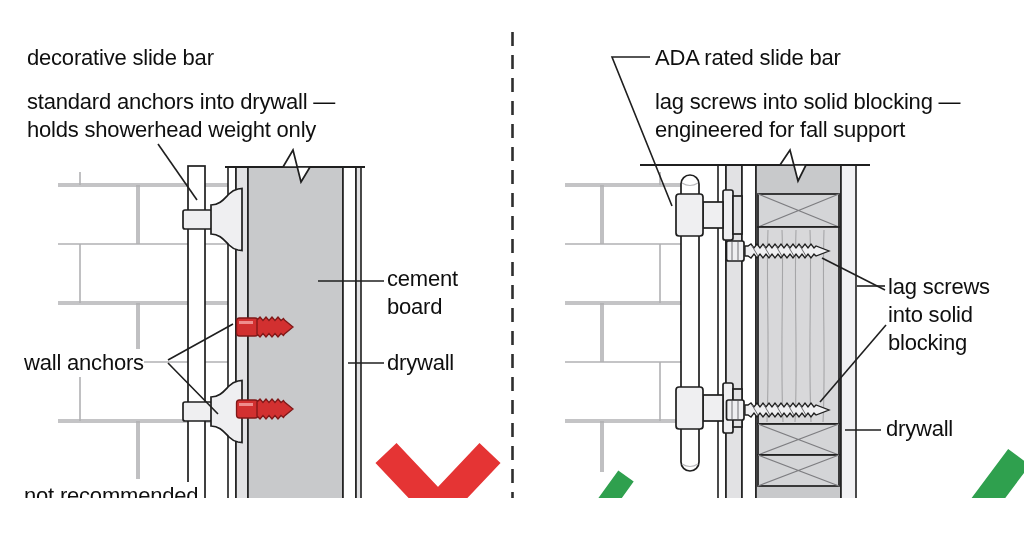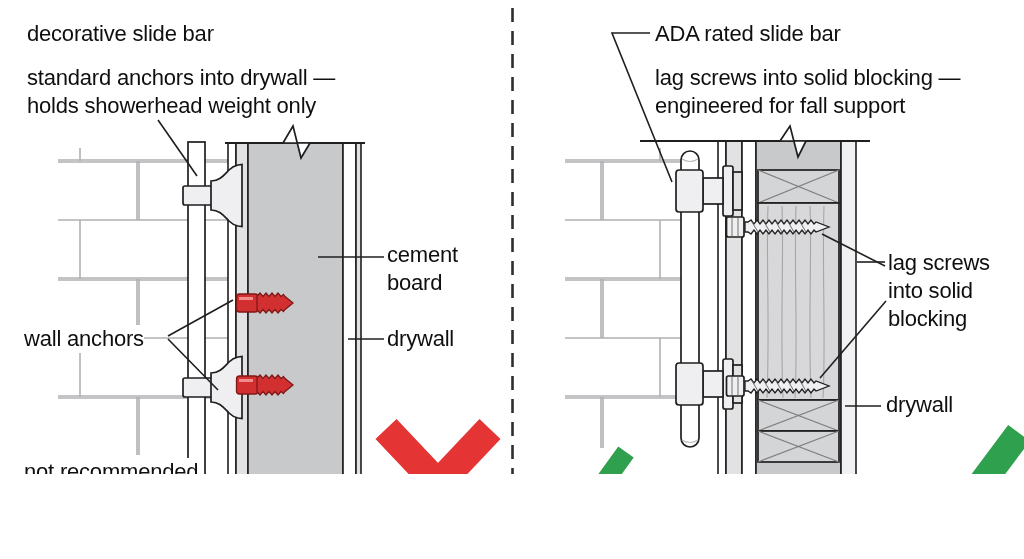--- a/index.html
+++ b/index.html
@@ -3,21 +3,21 @@
 <meta charset="utf-8">
 <style>
   :root{
     --line:#1f1f1f; --tile-line:#b1b1b3;
     --cement-fill:#c8c9cb; --light-fill:#e2e2e4; --wood-fill:#d8d8da;
     --hardware-fill:#efeff1; --anchor-red:#d23030; --anchor-red-dark:#801818;
     --x-red:#e53434; --check-green:#2fa04e;
   }
   html,body{margin:0;padding:0;background:#fff;}
   #stage{position:relative;width:1024px;height:474px;background:#fff;overflow:hidden;
-         font-family:"Liberation Sans",sans-serif;}
+         font-family:"Liberation Sans",sans-serif;margin-top:24px;}
   #diagram{position:absolute;left:0;top:0;}
   .lbl{position:absolute;font-size:22px;line-height:28px;color:#0f0f0f;
        white-space:pre-line;letter-spacing:-0.2px;}
   .onwall{background:#fff;}
   
   .ln{stroke:var(--line);stroke-width:1.7;fill:none;}
   .ln2{stroke:var(--line);stroke-width:2;fill:none;}
   .leader{stroke:var(--line);stroke-width:1.6;fill:none;}
   .tileln{stroke:var(--tile-line);stroke-width:1.6;fill:none;}
   .wallrect{stroke:var(--line);stroke-width:1.6;}

